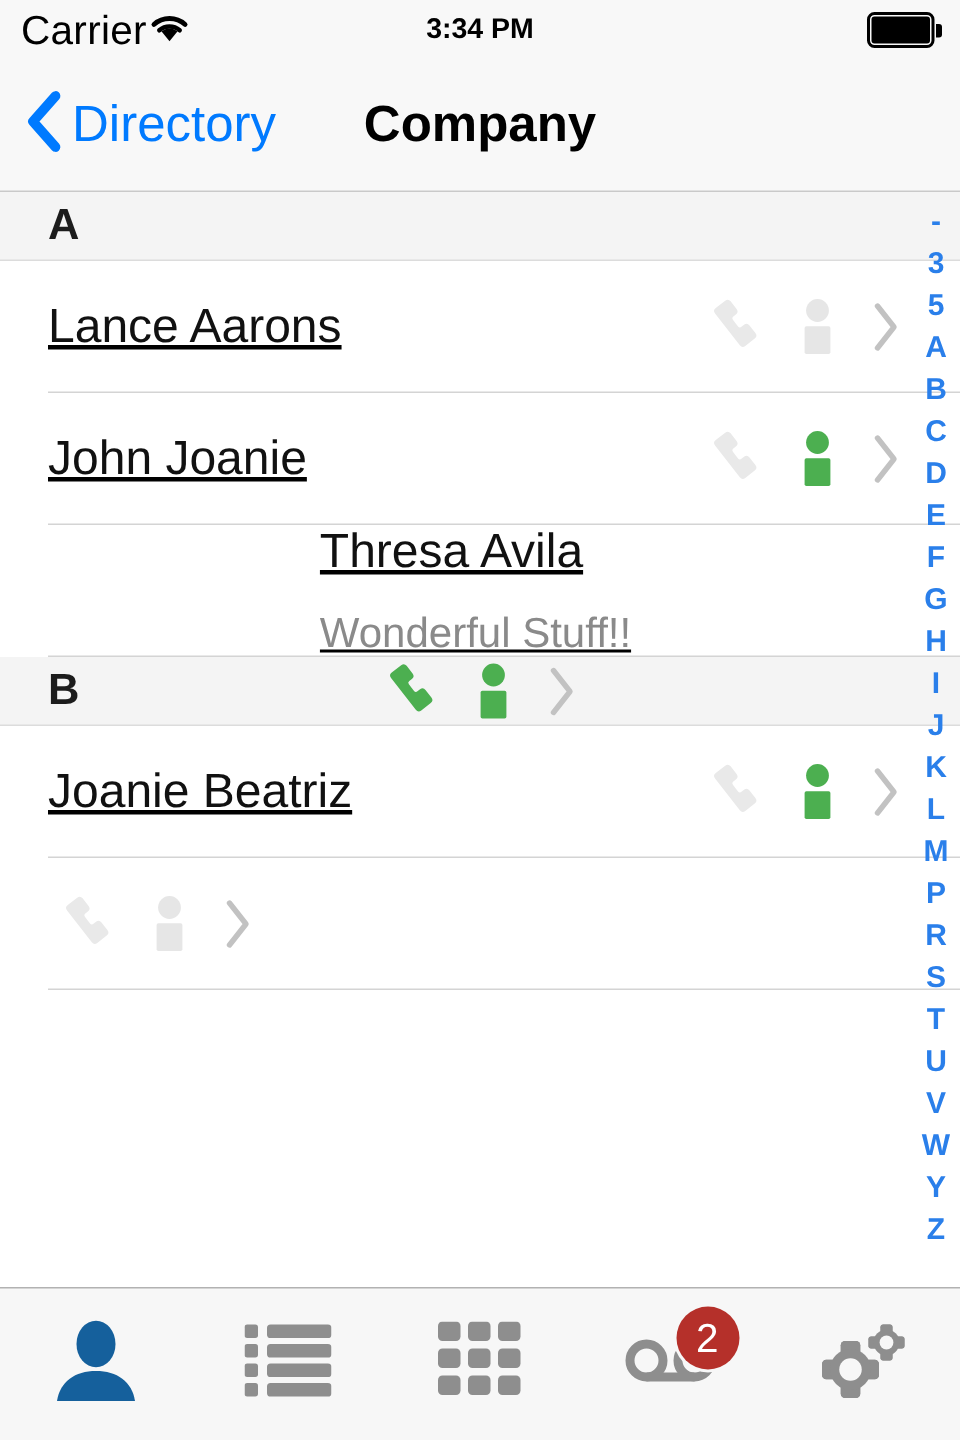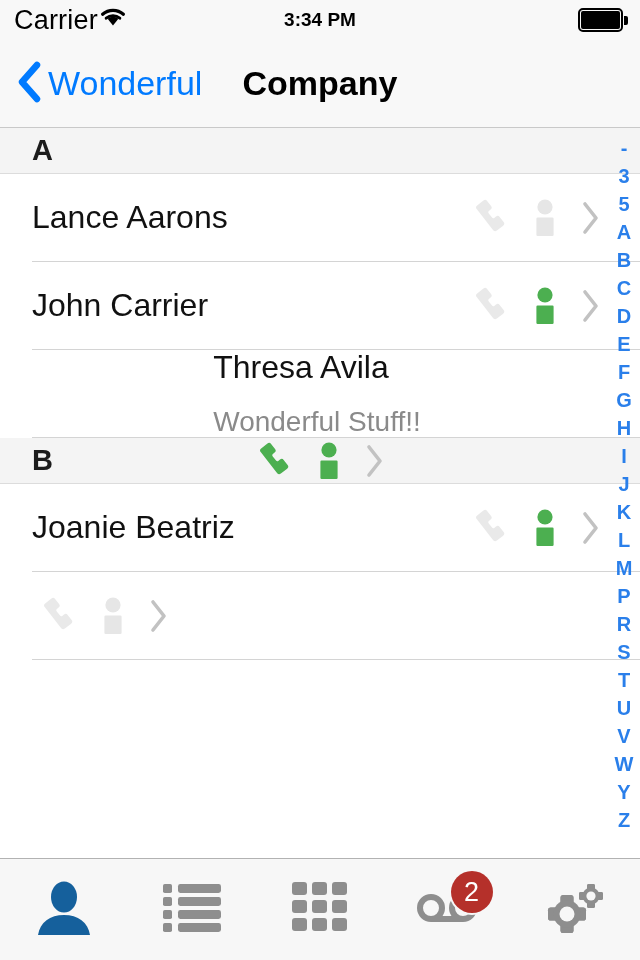--- a/index.html
+++ b/index.html
@@ -11,21 +11,21 @@
     overflow: hidden;
   }
   #app { position: relative; width: 640px; height: 960px; background: #fff; }
 
   
   .statusbar {
     position: absolute; top: 0; left: 0; width: 640px; height: 40px;
     background: #f8f8f8;
     display: flex; align-items: center;
   }
-  .sb-left { position: absolute; left: 14px; display: flex; align-items: flex-start; gap: 0; }
+  .sb-left { position: absolute; left: 14px; display: flex; align-items: center; gap: 0; }
   .sb-carrier { font-size: 27px; color: #000; letter-spacing: 0.2px; }
   .sb-center {
     position: absolute; left: 0; width: 640px; text-align: center;
     font-size: 19px; font-weight: bold; color: #000;
   }
   .sb-right { position: absolute; right: 12px; display: flex; align-items: center; }
   .wifi { display: block; }
   .battery { position: relative; width: 50px; height: 24px; }
   .battery .shell {
     position: absolute; left: 0; top: 0; width: 45px; height: 24px;
@@ -68,20 +68,21 @@
     border-bottom: 1px solid #dcdcdc;
     display: flex; align-items: center;
     padding-left: 32px;
     font-size: 29px; font-weight: bold; color: #1c1c1c;
   }
   .row {
     position: relative; height: 88px;
     display: flex; align-items: center;
     padding-left: 32px; padding-right: 38px;
     background: #fff;
+    text-decoration: underline;
   }
   .row.two-line { height: 88px; flex-direction: column; }
   .row .sep {
     position: absolute; left: 32px; right: 0; bottom: 0;
     height: 1px; background: #d4d4d4;
   }
   .row-text { flex: 1; min-width: 0; display: flex; flex-direction: column; justify-content: center; }
   .row-title {
     font-size: 32px; color: #111; line-height: 1.12;
     white-space: nowrap; overflow: hidden;
@@ -154,21 +155,21 @@
     </div>
   </div>
 
   <div class="navbar">
     <div class="nav-back">
       <span class="chev-back">
         <svg width="26" height="44" viewBox="0 0 26 44">
           <path d="M21 5 L6 22 L21 39" stroke="#007aff" stroke-width="6.5" fill="none" stroke-linecap="round" stroke-linejoin="round"></path>
         </svg>
       </span>
-      <span class="nav-back-label">Wonderful</span>
+      <span class="nav-back-label">Directory</span>
     </div>
     <div class="nav-title">Company</div>
   </div>
 
   <div class="list" id="list-root">
       <div class="section-header">A</div>
       <div class="row">
         <div class="row-text">
           <div class="row-title">Lance Aarons</div>
         </div>
@@ -189,21 +190,21 @@
           <span class="chev-cell">
             <svg width="22" height="36" viewBox="0 0 22 36">
               <path d="M5 4 L16 18 L5 32" stroke="#c2c2c2" stroke-width="3.6" fill="none" stroke-linecap="round" stroke-linejoin="round"></path>
             </svg>
           </span>
         </div>
         <span class="sep"></span>
       </div>
       <div class="row">
         <div class="row-text">
-          <div class="row-title">John Carrier</div>
+          <div class="row-title">John Joanie</div>
         </div>
         <div class="row-icons">
           <span class="icon-btn">
             <svg width="46" height="46" viewBox="0 0 46 46">
               <g transform="rotate(-38 23 23)">
                 <path d="M14 7 h8 a2.6 2.6 0 0 1 2.6 2.6 v6.4 a2.6 2.6 0 0 1 -2.6 2.6 h-2.2 a1.6 1.6 0 0 0 -1.6 1.6 v5.6 a1.6 1.6 0 0 0 1.6 1.6 h2.2 a2.6 2.6 0 0 1 2.6 2.6 v6.4 a2.6 2.6 0 0 1 -2.6 2.6 h-8 a2.6 2.6 0 0 1 -2.6 -2.6 v-26.8 a2.6 2.6 0 0 1 2.6 -2.6 z" fill="#e9e9e9" transform="translate(9,0)"></path>
               </g>
             </svg>
           </span>
           <span class="icon-btn">

